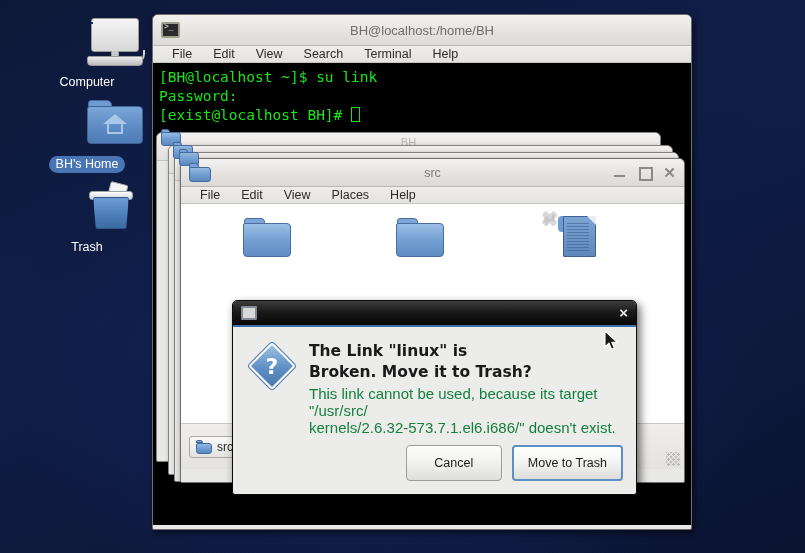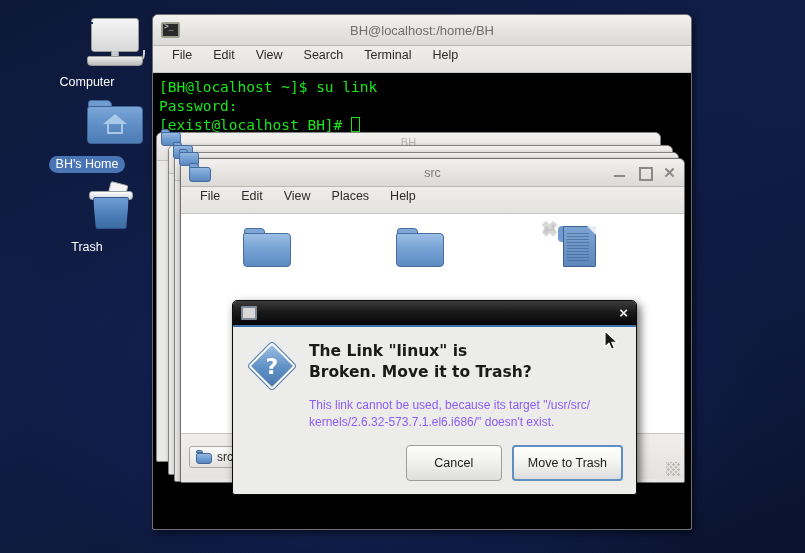--- a/index.html
+++ b/index.html
@@ -126,24 +126,24 @@
     font-size:12.5px; color:#7d7d7d; font-weight:normal;
     pointer-events:none;
   }
   .wbtns { margin-left:auto; display:flex; gap:12px; align-items:center; z-index:2; }
   .wbtn { width:13px; height:13px; position:relative; cursor:pointer; }
   .wbtn.min::after { content:""; position:absolute; left:1px; bottom:2px; width:11px; height:2px; background:#8a8a8a; }
   .wbtn.max::after { content:""; position:absolute; left:1px; top:1px; width:10px; height:10px; border:2px solid #8a8a8a; }
   .wbtn.cls { font-size:15px; line-height:13px; color:#8a8a8a; text-align:center; font-weight:bold; }
 
   .menubar {
-    height:27px;
+    height:17px;
     background: linear-gradient(#eeedeb,#e4e3e0);
     border-bottom:1px solid #c6c5c2;
-    display:flex; 
+    display:flex; align-items:center;
     padding-left:10px; gap:3px;
   }
   .menubar .mi {
     font-size:12.5px; color:#2b2b2b; padding:2px 9px; cursor:default; border-radius:2px;
   }
 
   
   #term { left:152px; top:14px; width:540px; height:516px; }
   #term .win-frame { width:540px; height:516px; }
   #term .titlebar .ttl { color:#6e6e6e; font-size:13px; }
@@ -317,22 +317,22 @@
     display:flex; align-items:center; justify-content:center;
     color:#ffffff; font-size:22px; font-weight:bold;
     font-family:"DejaVu Sans", sans-serif;
   }
   .dlg-head {
     font-size:15.5px; font-weight:bold; color:#1a1a1a;
     line-height:21px; font-family:"DejaVu Sans", sans-serif;
     white-space:pre-line;
   }
   .dlg-text {
-    font-size:12px; color:#8b5cf6; line-height:17px;
-    margin-top:14px; white-space:pre-line;
+    font-size:15px; color:#15803d; line-height:17px;
+    margin-top:2px; white-space:pre-line;
   }
   .dlg-btns {
     position:absolute; right:14px; bottom:14px;
     display:flex; gap:10px;
   }
   .btn {
     min-width:96px; height:36px; padding:0 14px;
     font-size:12.5px; color:#1c1c1c;
     background: linear-gradient(#fdfdfd 0%, #f2f2f0 45%, #dededb 100%);
     border:1px solid #9d9c99; border-radius:4px;

